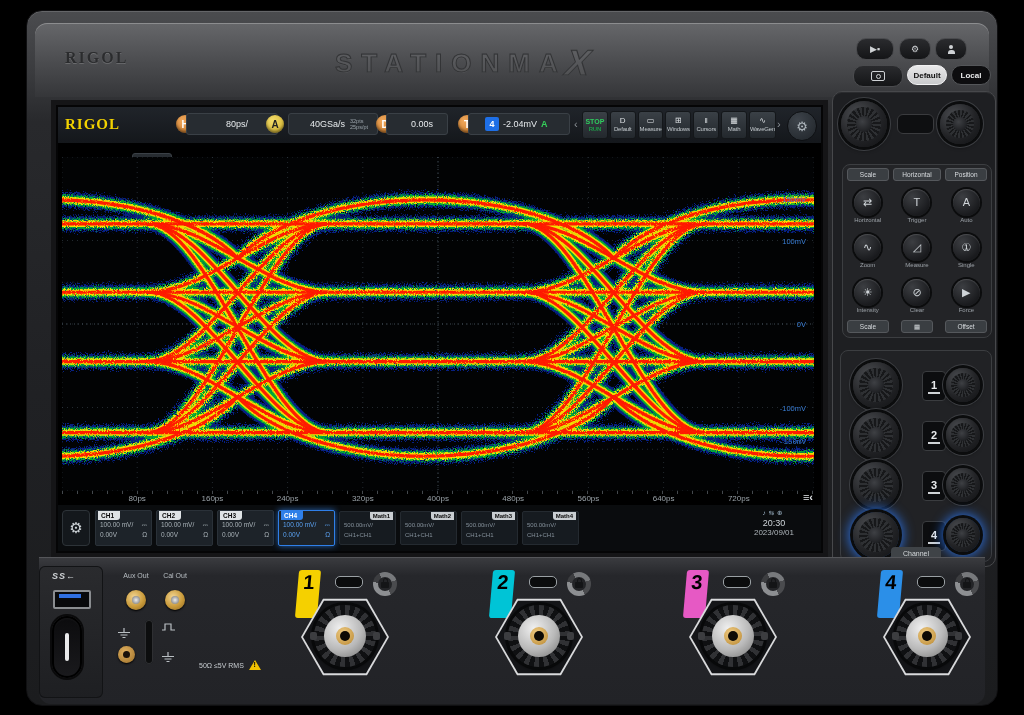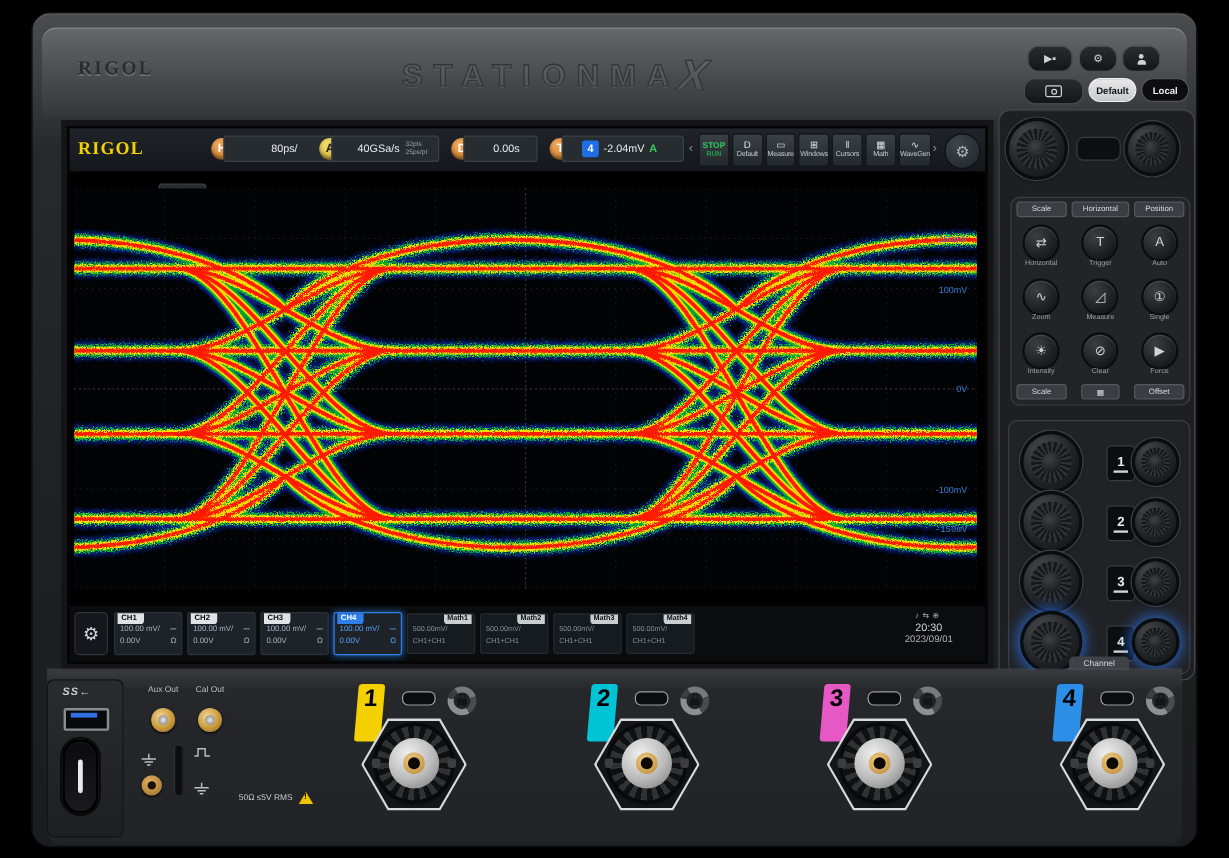--- a/index.html
+++ b/index.html
@@ -207,21 +207,21 @@
     <div class="tbar">
       <div class="t-logo">RIGOL</div>
       <div class="pill td-pill">TD</div>
 
       <div class="cir or" style="left:118px;">H</div>
       <div class="pill" style="left:128px;width:92px;padding-left:10px;box-sizing:border-box;">
         <span>80ps/</span>
       </div>
 
       <div class="cir ye" style="left:208px;">A</div>
-      <div class="pill" style="left:218px;width:90px;padding-left:12px;box-sizing:border-box;align-items:center;">
+      <div class="pill" style="left:230px;width:90px;padding-left:12px;box-sizing:border-box;align-items:center;">
         <span>40GSa/s</span>
         <span class="a-detail">
           <span>32pts</span>
           <span>25ps/pt</span>
         </span>
       </div>
 
       <div class="cir or" style="left:318px;">D</div>
       <div class="pill" style="left:328px;width:62px;padding-left:10px;box-sizing:border-box;">
         <span>0.00s</span>
@@ -469,20 +469,34 @@
         </svg>
       <div id="vlabels">
           <span class="v-label" style="top: 37.75px;">150mV</span>
           <span class="v-label" style="top: 79.5px;">100mV</span>
           <span class="v-label" style="top: 163px;">0V</span>
           <span class="v-label" style="top: 246.5px;">-100mV</span>
           <span class="v-label" style="top: 281px; font-family: Liberation Mono, monospace;">-150mV</span>
         </div>
     </div>
 
+    <div class="axisrow">
+      <div id="axis-labels">
+          <span class="t-label" style="left: 63.2px;">80ps</span>
+          <span class="t-label" style="left: 138.4px;">160ps</span>
+          <span class="t-label" style="left: 213.6px;">240ps</span>
+          <span class="t-label" style="left: 288.8px;">320ps</span>
+          <span class="t-label" style="left: 364px;">400ps</span>
+          <span class="t-label" style="left: 439.2px;">480ps</span>
+          <span class="t-label" style="left: 514.4px;">560ps</span>
+          <span class="t-label" style="left: 589.6px;">640ps</span>
+          <span class="t-label" style="left: 664.8px;">720ps</span>
+        </div>
+      <span class="axis-menu">≡‹</span>
+    </div>
 
     <div class="chbar">
       <div class="gearbox">
           <span>⚙</span>
         </div>
 
       <div class="chbox">
         <span class="chtab">CH1</span>
         <div class="chline">
             <span>100.00 mV/</span>

